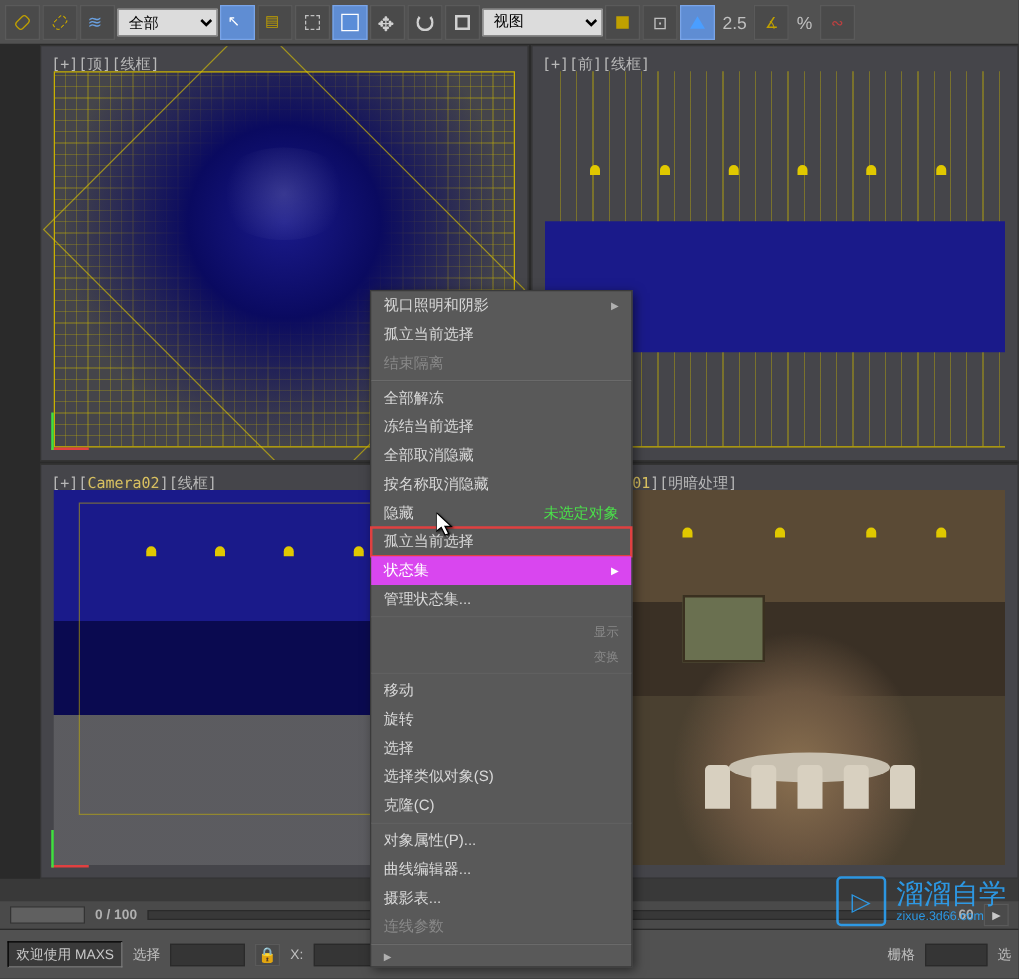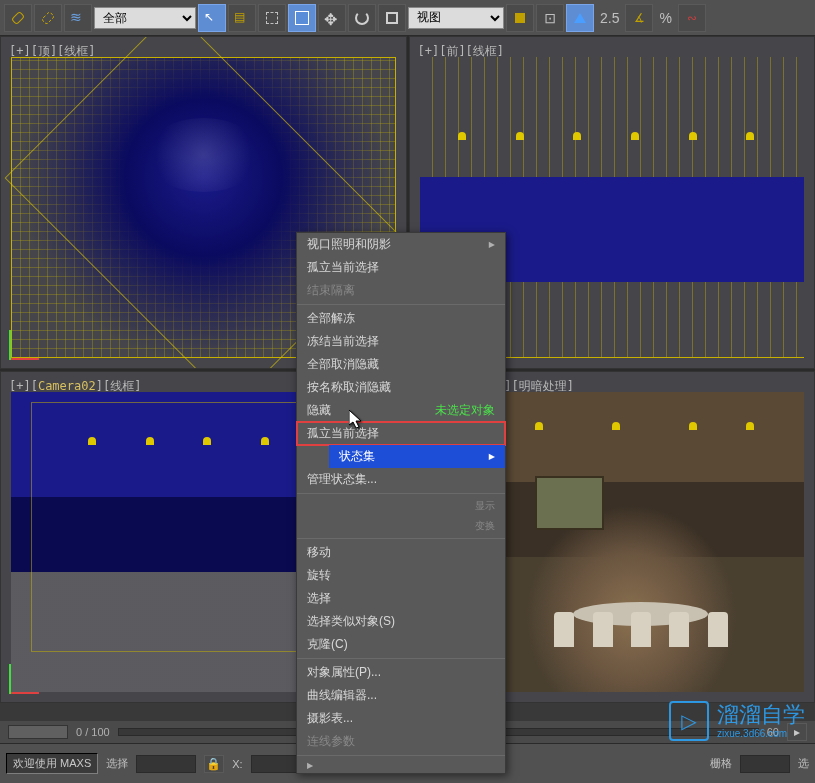--- a/index.html
+++ b/index.html
@@ -39,36 +39,37 @@
   border-color: #7aa5e8;
 }
 .tb-select {
   background: #dcdcdc;
   color: #000;
   height: 22px;
   border: 1px solid #888;
   font-size: 12px;
   padding: 0 4px;
 }
-.tb-sel1 { width: 102px; }
+.tb-sel1 { width: 80px; }
 .tb-sel2 { width: 96px; font-family: Liberation Mono, monospace; }
 .tb-text { color: #c0c0c0; margin: 0 4px; font-size: 14px; }
 
 
 .viewports {
   position: absolute;
   top: 36px;
   left: 0;
   right: 0;
   bottom: 80px;
   display: grid;
   grid-template-columns: 1fr 1fr;
   grid-template-rows: 1fr 1fr;
   gap: 2px;
   background: #2a2a2a;
+  padding-left: 32px;
 }
 .viewport {
   background: #45454a;
   position: relative;
   overflow: hidden;
   border: 1px solid #333;
 }
 .vp-label {
   position: absolute;
   top: 6px;
@@ -219,23 +220,22 @@
   font-size: 8px;
   color: #b0b0b0;
 }
 .menu-sep {
   height: 1px;
   background: #3f3f3f;
   border-bottom: 1px solid #6a6a6a;
   margin: 2px 0;
 }
 .menu-item.hover {
-  background: #1d4ed8;
+  background: #d946ef;
   color: #fff;
-  margin-left: 32px;
 }
 .menu-item.hover::after { color: #fff; }
 .menu-item.boxed {
   outline: 2px solid #e04040;
   outline-offset: -1px;
 }
 .menu-item .hl { color: #4ae04a; text-align: right; }
 .menu-item .dim { font-size:10px; color:#888;margin-left:16px; }
 
 .cursor-arrow {
@@ -252,20 +252,21 @@
   position: absolute;
   bottom: 40px;
   left: 0;
   right: 0;
   height: 22px;
   background: #4a4a4a;
   display: flex;
   align-items: center;
   padding: 0 8px;
   gap: 8px;
+  font-weight: bold;
 }
 .tl-slider {
   flex: 0 0 60px;
   height: 14px;
   background: #606060;
   border: 1px solid #333;
   position: relative;
 }
 .tl-text { color: #b0b0b0; font-size: 11px; }
 .tl-track {

